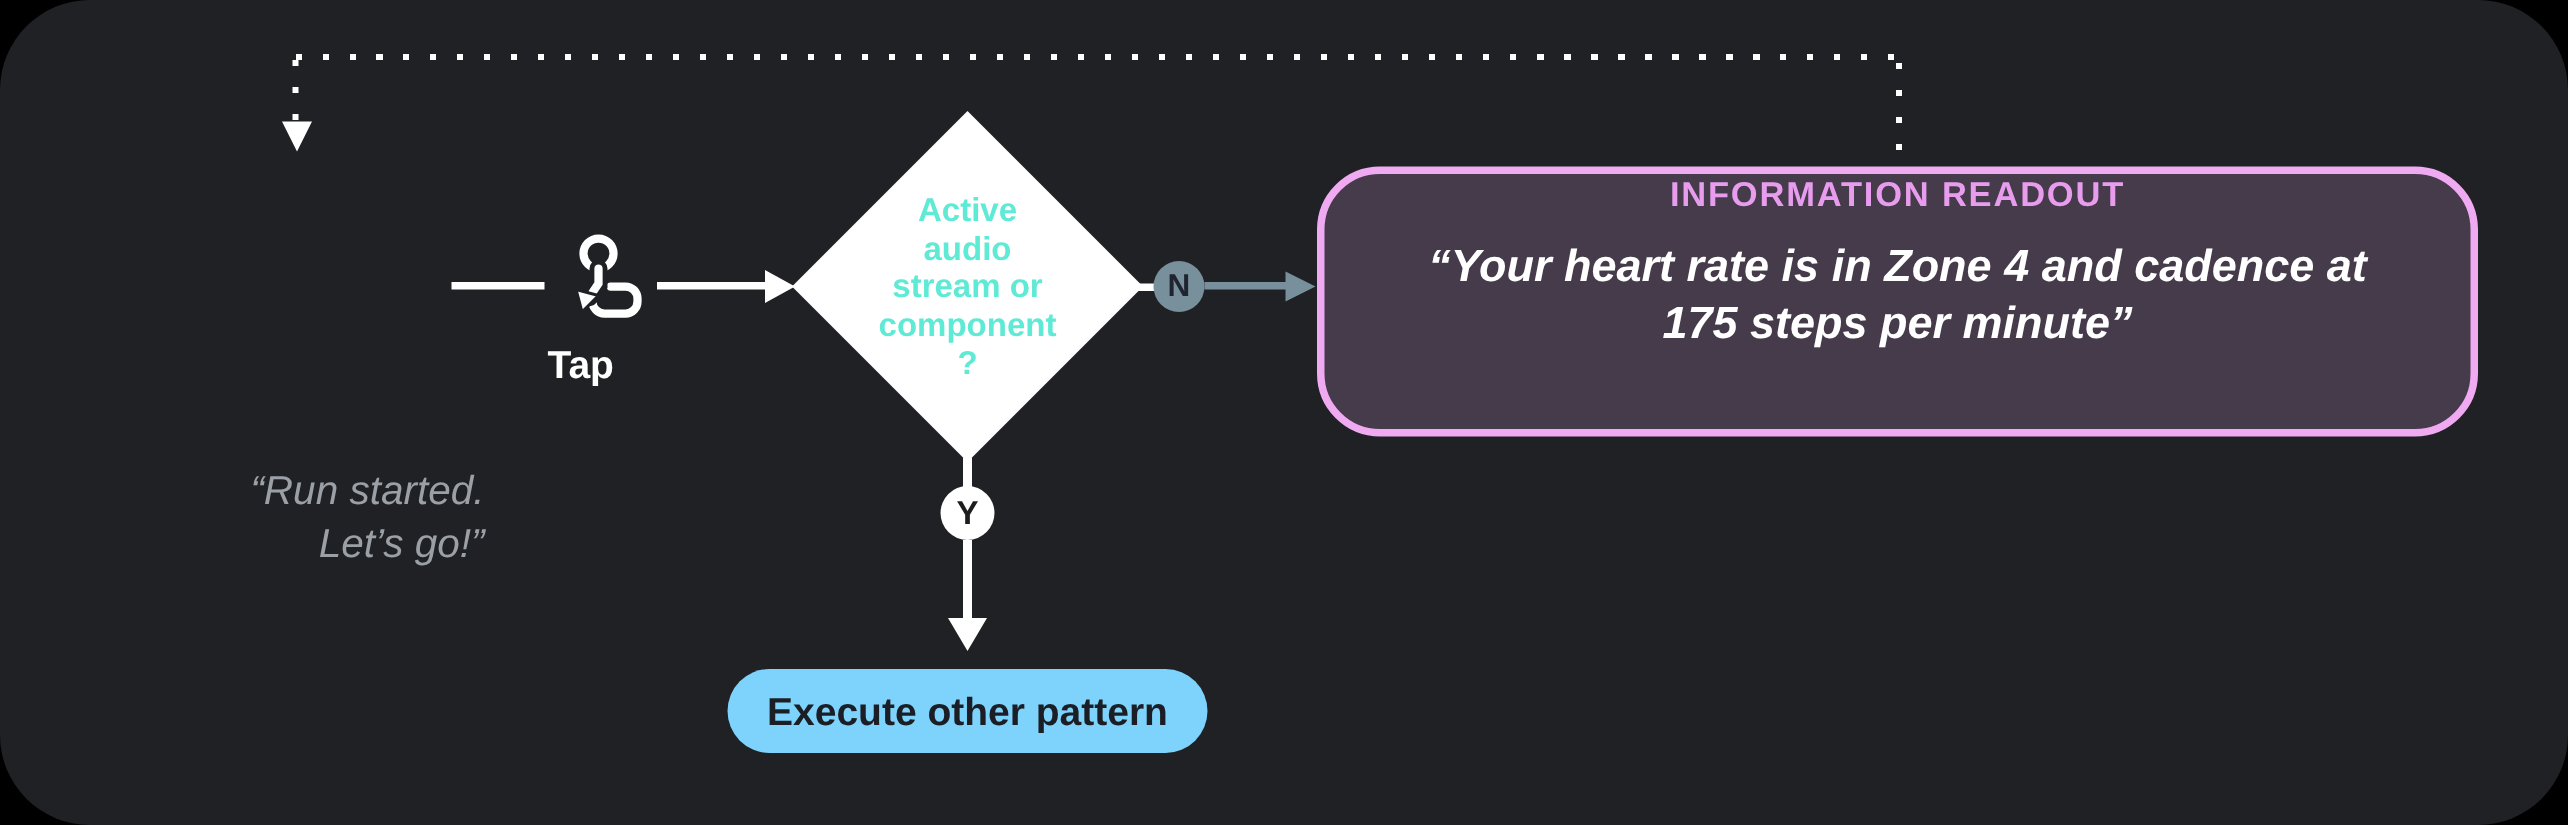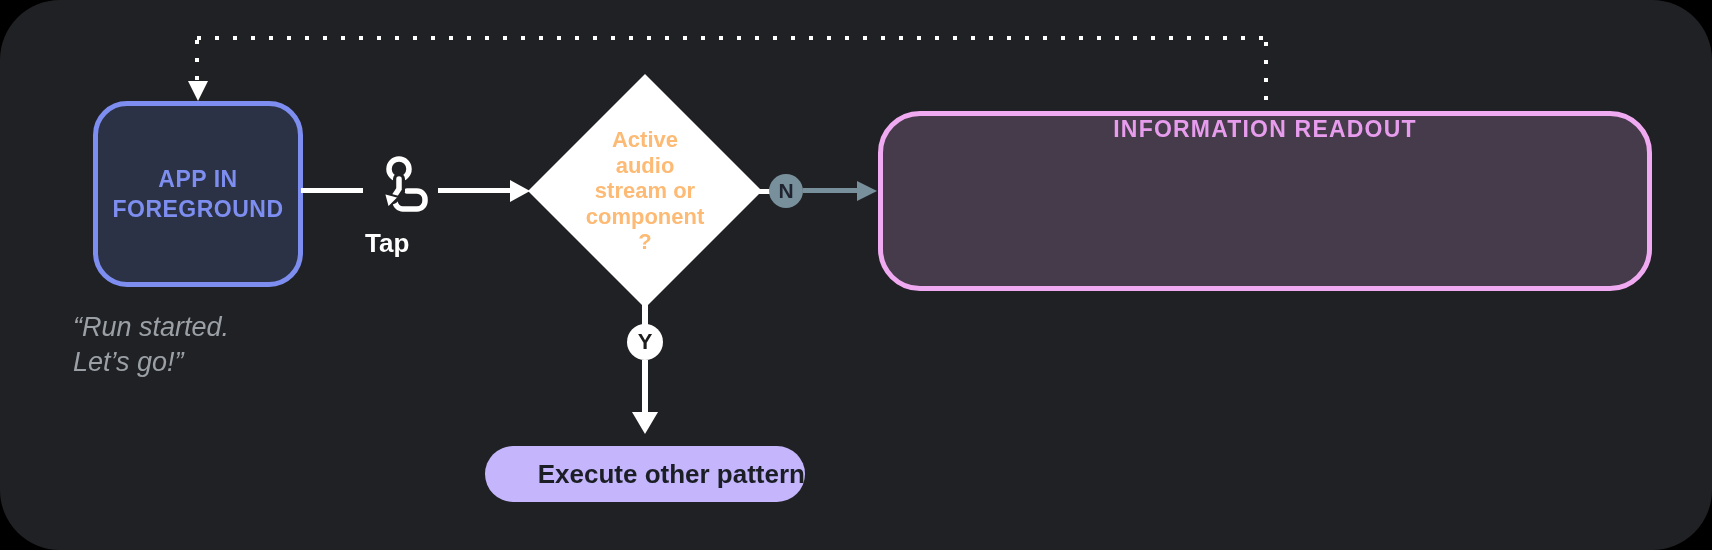--- a/index.html
+++ b/index.html
@@ -14,39 +14,39 @@
   .app-node{
     position:absolute;left:93px;top:101px;width:210px;height:186px;
     background:#2b3245;border:5px solid #7d8ef0;border-radius:34px;
     box-sizing:border-box;display:flex;align-items:center;justify-content:center;
   }
   .app-node .label{
     color:#7d8ef0;font-weight:bold;font-size:23px;line-height:30px;
     text-align:center;letter-spacing:.5px;
   }
   .app-caption{
-    position:absolute;left:73px;top:310px;width:250px;text-align:left;
+    position:absolute;left:73px;top:310px;width:250px;text-align:right;
     color:#9aa0a6;font-style:italic;font-size:27px;line-height:35px;
   }
 
   
   .line-app-tap{position:absolute;left:301px;top:188px;width:62px;height:5px;background:#fff;}
   .tap-icon{position:absolute;left:366px;top:146px;width:70px;height:70px;}
   .tap-label{position:absolute;left:365px;top:228px;width:70px;text-align:left;
     color:#fff;font-weight:bold;font-size:26px;}
   .arrow2-shaft{position:absolute;left:438px;top:188px;width:74px;height:5px;background:#fff;}
   .arrow2-head{position:absolute;left:510px;top:180px;width:0;height:0;
     border-top:11px solid transparent;border-bottom:11px solid transparent;border-left:20px solid #fff;}
 
   
   .diamond-svg{position:absolute;left:524px;top:71px;}
   .diamond-text{
     position:absolute;left:524px;top:71px;width:242px;height:240px;
     display:flex;align-items:center;justify-content:center;text-align:center;
-    color:#fdba74;font-weight:bold;font-size:22px;line-height:25.5px;
+    color:#5eead4;font-weight:bold;font-size:22px;line-height:25.5px;
   }
 
   
   .n-connector{position:absolute;left:756px;top:189px;width:18px;height:5px;background:#fff;}
   .n-circle{
     position:absolute;left:769px;top:174px;width:34px;height:34px;border-radius:50%;
     background:#78909c;display:flex;align-items:center;justify-content:center;
     color:#1f2430;font-weight:bold;font-size:21px;
   }
   .arrow3-shaft{position:absolute;left:803px;top:188px;width:56px;height:5px;background:#78909c;}
@@ -72,21 +72,21 @@
     background:#fff;display:flex;align-items:center;justify-content:center;
     color:#1d1d1d;font-weight:bold;font-size:22px;
   }
   .arrow4-shaft{position:absolute;left:642px;top:360px;width:6px;height:54px;background:#fff;}
   .arrow4-head{position:absolute;left:632px;top:412px;width:0;height:0;
     border-left:13px solid transparent;border-right:13px solid transparent;border-top:22px solid #fff;}
 
   
   .execute-pill{
     position:absolute;left:485px;top:446px;width:320px;height:56px;border-radius:28px;
-    background:#c4b5fd;display:flex;align-items:center;justify-content:flex-end;
+    background:#7dd3fc;display:flex;align-items:center;justify-content:center;
     color:#1b1e24;font-weight:bold;font-size:26px;
   }
 
   
   .dot-h{position:absolute;left:197px;top:36px;width:1070px;height:4px;
     background:repeating-linear-gradient(90deg,#fff 0,#fff 4px,transparent 4px,transparent 18px);}
   .dot-v-left{position:absolute;left:195px;top:40px;width:4px;height:42px;
     background:repeating-linear-gradient(180deg,#fff 0,#fff 4px,transparent 4px,transparent 18px);}
   .dot-v-right{position:absolute;left:1264px;top:42px;width:4px;height:69px;
     background:repeating-linear-gradient(180deg,#fff 0,#fff 4px,transparent 4px,transparent 18px);}
@@ -96,24 +96,20 @@
 </head>
 <body>
 
 <div class="canvas">
 
   <div class="dot-h"></div>
   <div class="dot-v-left"></div>
   <div class="dot-v-right"></div>
   <div class="dot-arrowhead"></div>
 
-  <div class="app-node">
-    <div class="label preline">APP IN
-FOREGROUND</div>
-  </div>
   <div class="app-caption preline">“Run started.
 Let’s go!”</div>
 
   <div class="line-app-tap"></div>
 
   <svg class="tap-icon" viewBox="0 0 70 70" width="70" height="70">
     <g fill="none" stroke="#fff" stroke-width="5.5" stroke-linecap="round" stroke-linejoin="round">
       <circle cx="33" cy="23" r="10"></circle>
       <path d="M41,45 h10 a8,8 0 0 1 8,8 v2 a8,8 0 0 1 -8,8 h-14 a8,8 0 0 1 -8,-8 v-4"></path>
     </g>
@@ -139,20 +135,22 @@
 
   <div class="n-connector"></div>
   <div class="n-circle">
     <span>N</span>
   </div>
   <div class="arrow3-shaft"></div>
   <div class="arrow3-head"></div>
 
   <div class="readout-node">
     <div class="readout-title">INFORMATION READOUT</div>
+    <div class="readout-quote preline">“Your heart rate is in Zone 4 and cadence at
+175 steps per minute”</div>
   </div>
 
   <div class="y-connector"></div>
   <div class="y-circle">
     <span>Y</span>
   </div>
   <div class="arrow4-shaft"></div>
   <div class="arrow4-head"></div>
 
   <div class="execute-pill">

